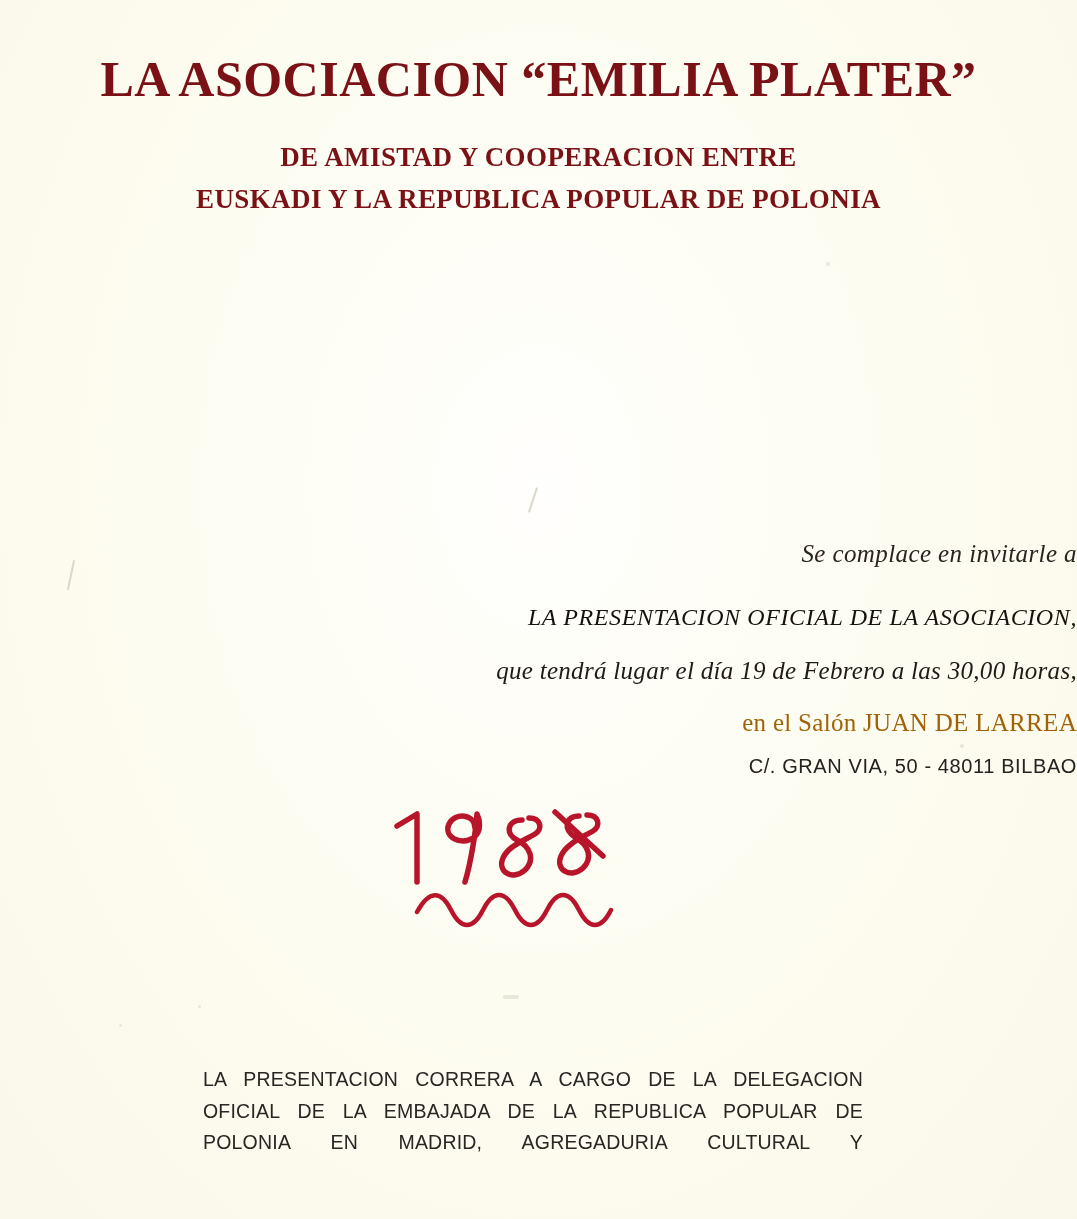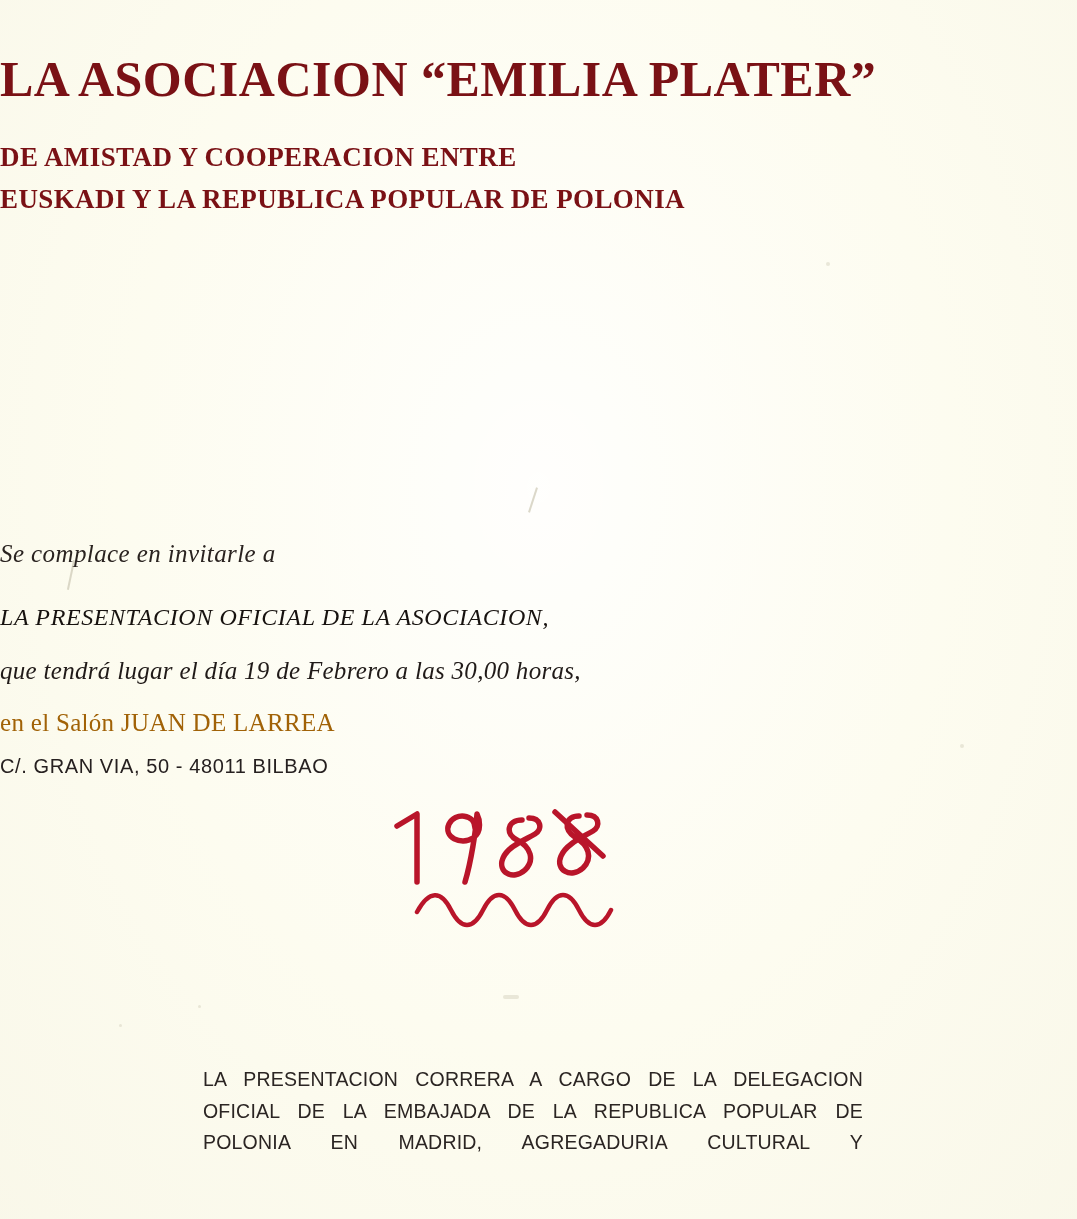--- a/index.html
+++ b/index.html
@@ -36,20 +36,21 @@
     width: 100%;
     height: 100%;
   }
 
   
   .heading {
     position: absolute;
     top: 52px;
     left: 0;
     right: 0;
+    text-align: center;
     color: #7d1417;
   }
   .title-main {
     font-family: "Liberation Serif", serif;
     font-weight: bold;
     font-size: 50px;
     letter-spacing: 0.5px;
     line-height: 1.1;
     margin: 0;
     color: #7a1115;
@@ -63,23 +64,23 @@
     font-size: 27px;
     letter-spacing: 0.4px;
     line-height: 1.55;
     color: #7a1115;
   }
 
   
   .invite {
     position: absolute;
     top: 540px;
-    left: 0;
+    left: 12px;
     right: 0;
-    text-align: left;
+    text-align: right;
     color: #201a18;
   }
   .invite-lead {
     font-family: "Liberation Serif", serif;
     font-style: italic;
     font-size: 25px;
     letter-spacing: .4px;
     color: #2a2320;
   }
   .invite-headline {

